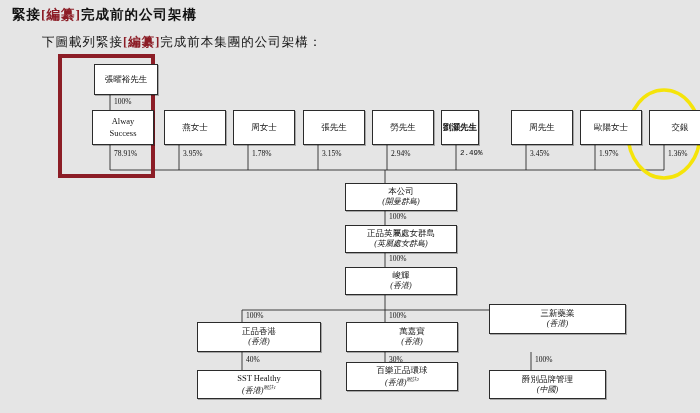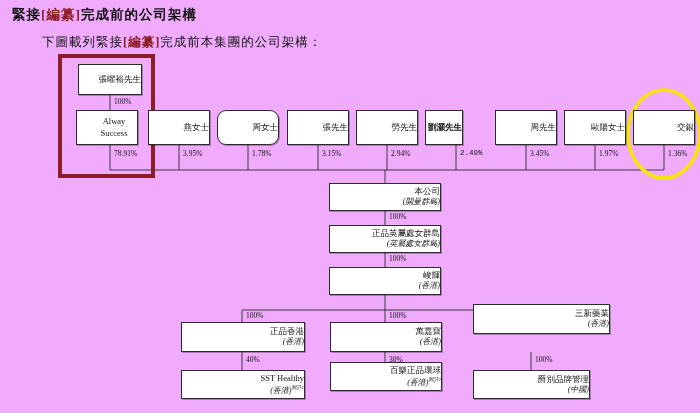--- a/index.html
+++ b/index.html
@@ -1,33 +1,33 @@
 <!DOCTYPE html>
 <html><head>
 <meta charset="utf-8">
 <style>
   html,body{margin:0;padding:0;background:#ffffff;}
   .page{
-    position:relative;width:700px;height:413px;background:#f0abfc;overflow:hidden;
+    position:relative;width:700px;height:413px;background:#e5e5e5;overflow:hidden;
     font-family:"Liberation Serif","DejaVu Serif",serif;color:#111;
   }
   .title{
     position:absolute;left:12px;top:6px;font-size:13.5px;font-weight:bold;
     letter-spacing:1px;white-space:nowrap;
   }
   .intro{
     position:absolute;left:42px;top:34px;font-size:12.5px;letter-spacing:1px;white-space:nowrap;
   }
   .red{color:#8c1d26;font-weight:bold;}
   .overlay{position:absolute;left:0;top:0;width:700px;height:413px;}
   .box{
     position:absolute;border:1px solid #2b2b2b;background:#fff;
     box-shadow:1px 1px 0 rgba(0,0,0,.28);
-    display:flex;flex-direction:column;align-items:flex-end;justify-content:center;
-    text-align:center;font-size:8.5px;line-height:1.3;color:#111;box-sizing:border-box;
+    display:flex;flex-direction:column;align-items:center;justify-content:center;
+    text-align:center;font-size:8.5px;line-height:1.3;color:#111;box-sizing:border-box;margin-left:16px;
   }
   .box .nm{display:block;}
   .box .jur{display:block;font-style:italic;font-size:8px;}
   .alway .nm{width:46px;}
   .pct{position:absolute;font-size:7.5px;white-space:nowrap;color:#111;}
   .sup{font-size:5px;vertical-align:super;font-style:italic;}
 </style>
 </head>
 <body>
 
@@ -70,21 +70,21 @@
     <span class="nm">張曜裕先生</span>
   </div>
   <div class="pct" style="left:114px;top:97px;">100%</div>
 
   <div class="box alway" style="left:76px;top:110px;width:62px;height:35px;">
     <span class="nm">Alway Success</span>
   </div>
   <div class="box" style="left:148px;top:110px;width:62px;height:35px;">
     <span class="nm">燕女士</span>
   </div>
-  <div class="box" style="left:217px;top:110px;width:62px;height:35px;border-radius:9px;">
+  <div class="box" style="left:217px;top:110px;width:62px;height:35px;">
     <span class="nm">周女士</span>
   </div>
   <div class="box" style="left:287px;top:110px;width:62px;height:35px;">
     <span class="nm">張先生</span>
   </div>
   <div class="box" style="left:356px;top:110px;width:62px;height:35px;">
     <span class="nm">勞先生</span>
   </div>
   <div class="box" style="left:425px;top:110px;width:38px;height:35px;font-weight:bold;">
     <span class="nm">劉灝先生</span>

